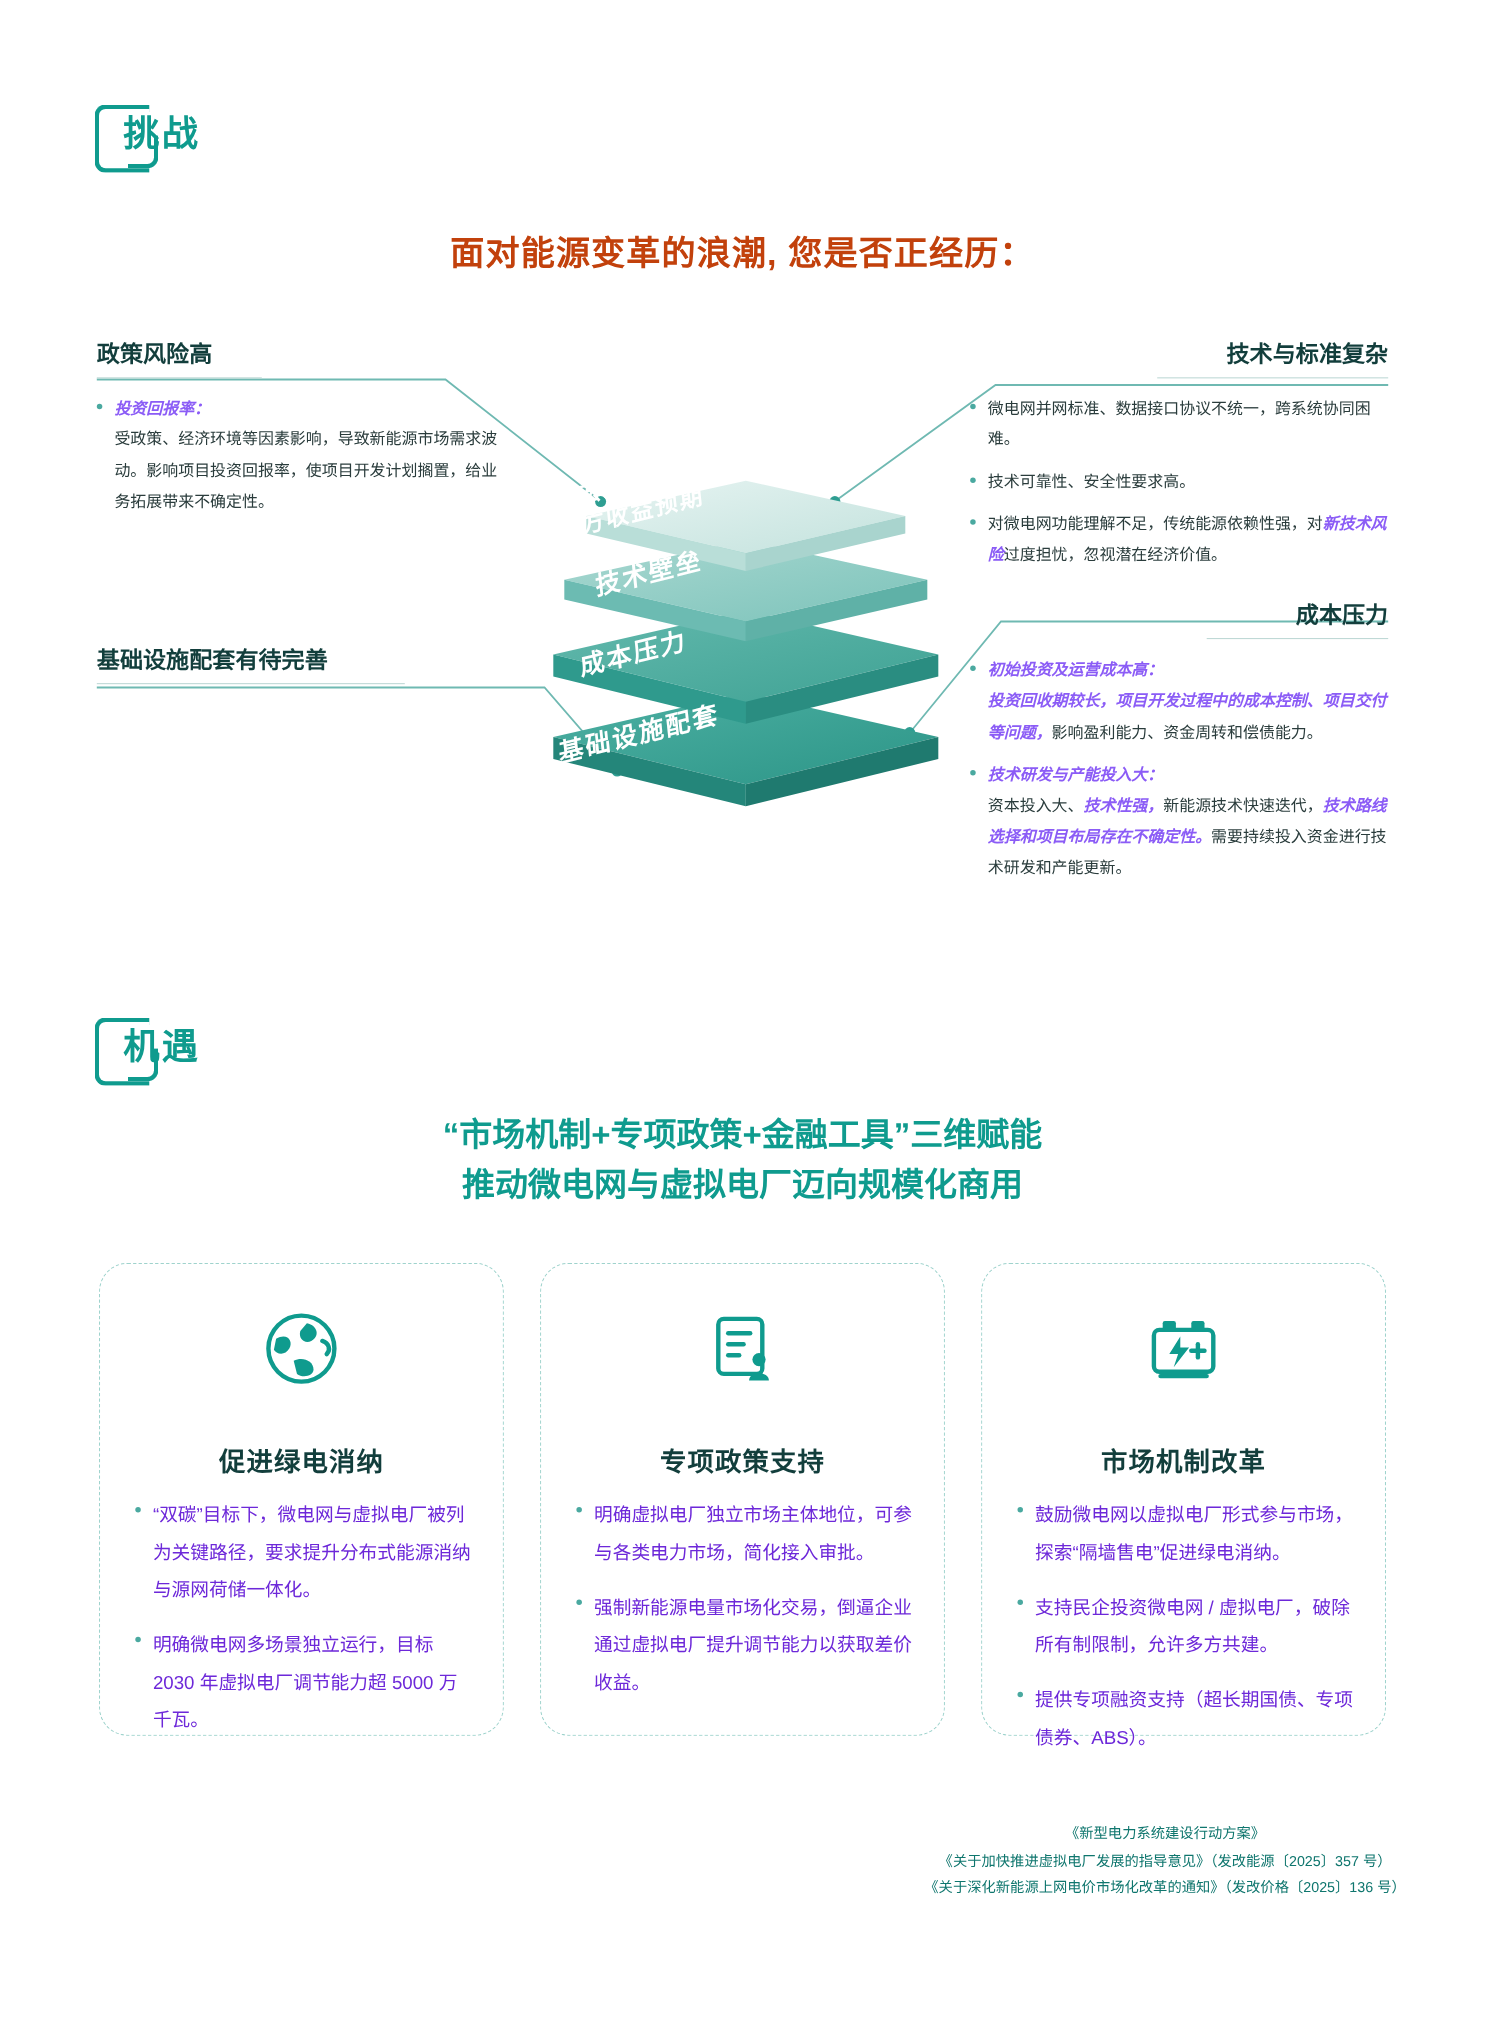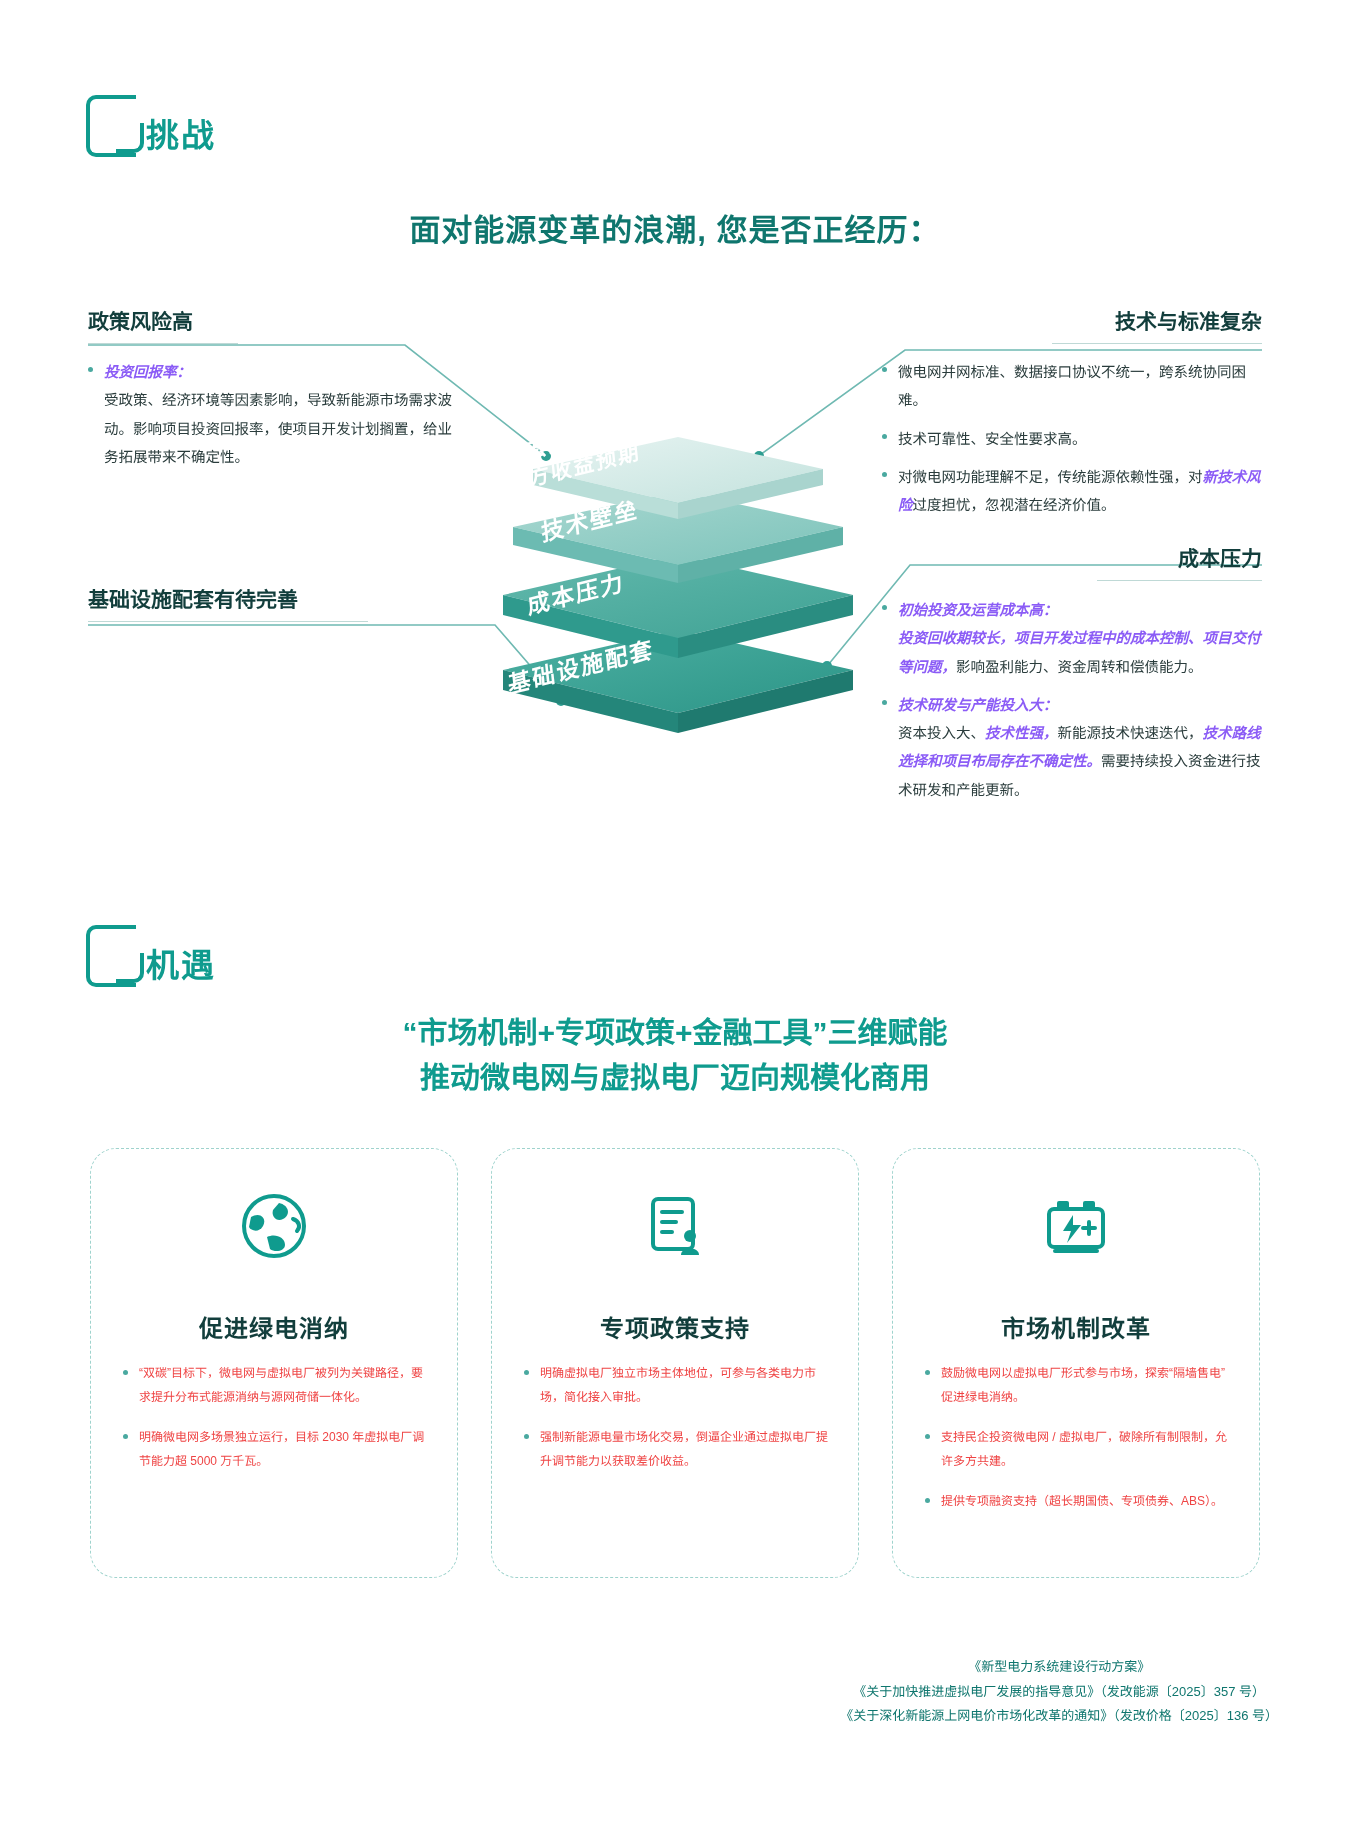--- a/index.html
+++ b/index.html
@@ -4,39 +4,39 @@
 <style>
   html,body{margin:0;padding:0;}
   body{
     width:1350px;height:1836px;background:#ffffff;
     font-family:"Liberation Sans","DejaVu Sans",sans-serif;
     color:#1b2b2b;position:relative;overflow:hidden;
   }
   .page{position:relative;width:1350px;height:1836px;}
 
   
-  .badge{position:absolute;display:flex;align-items:flex-end;gap:34px;}
+  .badge{position:absolute;display:flex;align-items:flex-start;}
   .badge .bracket{position:relative;width:62px;height:62px;}
   .badge .bracket::before{
     content:"";position:absolute;left:0;top:0;width:46px;height:54px;
     border:4px solid #0f9b8e;border-right:none;border-radius:10px 0 0 10px;
   }
   .badge .bracket::after{
     content:"";position:absolute;left:30px;top:28px;width:24px;height:26px;
     border:4px solid #0f9b8e;border-left:none;border-top:none;border-radius:0 0 10px 0;
   }
   .badge .btext{
     font-size:33px;font-weight:bold;color:#0f9b8e;letter-spacing:2px;
     margin-left:-36px;
   }
 
   
   .h-main{
     position:absolute;text-align:center;width:100%;
-    font-size:31px;font-weight:bold;color:#0f766e;letter-spacing:1px;
+    font-size:31px;font-weight:bold;color:#c2410c;letter-spacing:1px;
   }
   .h-main2{
     position:absolute;text-align:center;width:100%;
     font-size:30px;font-weight:bold;color:#0f9b8e;line-height:1.5;
   }
 
   
   .c-title{position:absolute;font-size:21px;font-weight:bold;color:#123e3c;}
   .c-rule{position:absolute;height:1px;background:#bfd9d6;}
   .c-body{position:absolute;font-size:14.5px;line-height:1.95;color:#2a3c3c;}
@@ -62,21 +62,21 @@
 
   
   .card{
     position:absolute;width:368px;height:430px;border:1.6px dashed #9fd3cd;border-radius:26px;
     box-sizing:border-box;
   }
   .card-title{
     position:absolute;width:100%;text-align:center;top:160px;
     font-size:24px;font-weight:bold;color:#123e3c;letter-spacing:1px;
   }
-  .card-body{position:absolute;left:30px;right:26px;top:212px;font-size:12px;line-height:2.0;color:#ef4444;}
+  .card-body{position:absolute;left:30px;right:26px;top:212px;font-size:17px;line-height:2.0;color:#6d28d9;}
   .card-body ul{margin:0;padding:0;list-style:none;}
   .card-body li{position:relative;padding-left:18px;margin-bottom:16px;}
   .card-body li::before{
     content:"";position:absolute;left:2px;top:9px;width:5px;height:5px;border-radius:50%;
     background:#4aa9a0;
   }
   .card-icon{position:absolute;top:40px;left:50%;transform:translateX(-50%);}
 
   
   .foot{

